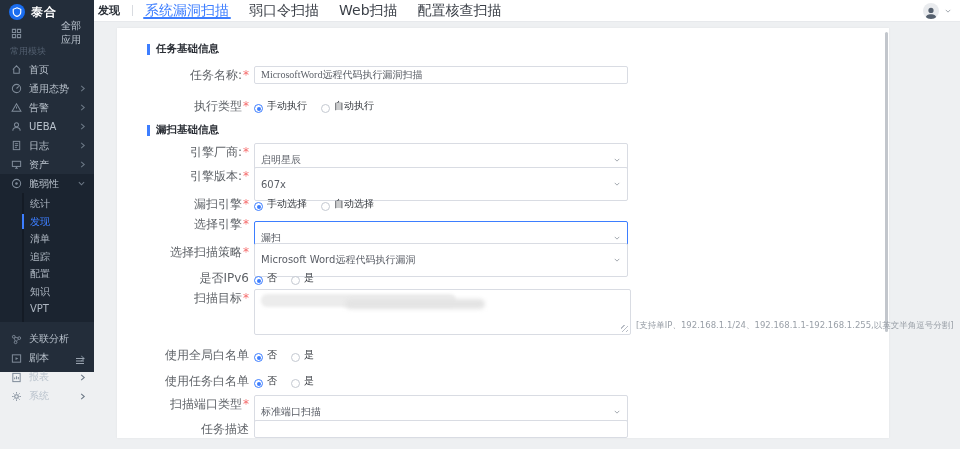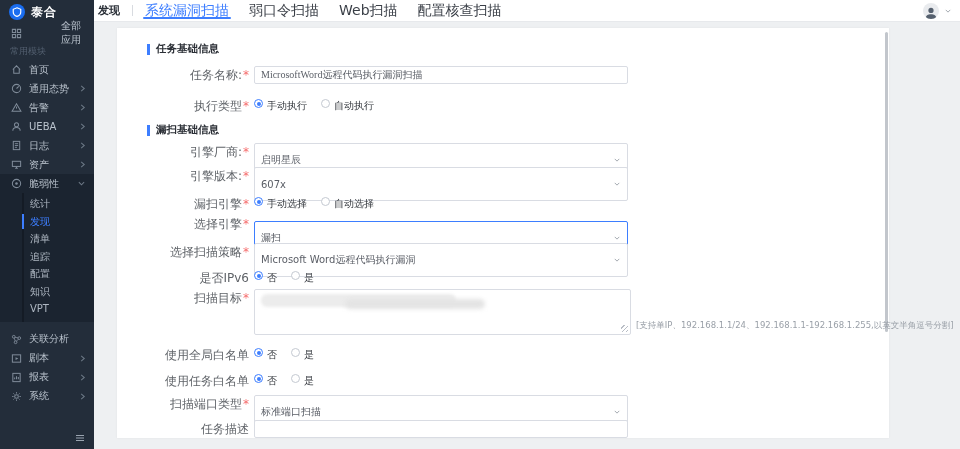--- a/index.html
+++ b/index.html
@@ -1,21 +1,21 @@
 <!DOCTYPE html>
 <html><head>
 <meta charset="utf-8">
 <style>
   * { margin:0; padding:0; box-sizing:border-box; }
   html,body { width:960px; height:449px; overflow:hidden;
     font-family:"DejaVu Sans","Liberation Sans",sans-serif; }
   body { background:#eef0f2; position:relative; }
 
   
-  .sidebar { position:absolute; left:0; top:0; width:94px; height:449px;
+  .sidebar { position:absolute; left:0; top:0; width:94px; height:372px;
     background:#232d3a; color:#bac3cd; z-index:3; }
   .logo-row { height:24px; display:flex; align-items:center; padding-left:9px; }
   .logo-badge { width:16px; height:16px; border-radius:50%; background:#1a6df0;
     display:flex; align-items:center; justify-content:center; flex:0 0 16px; }
   .logo-text { color:#fff; font-size:12px; font-weight:bold; margin-left:6px; letter-spacing:1px; }
   .side-item { height:19px; display:flex; align-items:center; padding:0 8px 0 10px;
     font-size:10px; cursor:pointer; position:relative; }
   .side-item .ic { width:12px; height:12px; flex:0 0 12px; margin-right:7px; display:flex;
     align-items:center; justify-content:center; color:#7f8b99; }
   .side-item .arrow { margin-left:auto; color:#6b7785; display:flex; }
@@ -61,21 +61,21 @@
   .ctl { position:absolute; left:137px; width:374px; }
   .input, .selectbox { height:18px; border:1px solid #d9dce3; border-radius:2px;
     background:#fff; font-size:10px; color:#5a5e66; }
   .input { width:374px; padding:0 6px; outline:none;
     font-family:Liberation Serif, serif; }
   .selectbox { display:flex; align-items:center; padding:16px 6px; cursor:pointer; }
   .selectbox .val { flex:1; overflow:hidden; white-space:nowrap; }
   .selectbox .chev { color:#9aa0a8; display:flex; }
   .selectbox.focused { border-color:#3d7eff;margin-top:6px; }
   .radios { position:absolute; left:137px; display:flex; align-items:center; height:18px; }
-  .radio { display:flex; align-items:flex-start; margin-right:14px; cursor:pointer; }
+  .radio { display:flex; align-items:flex-end; margin-right:14px; cursor:pointer; }
   .rb { width:9px; height:9px; border:1px solid #c4c9d1; border-radius:50%; background:#fff;
     position:relative; flex:0 0 9px; }
   .radio.checked .rb { border-color:#3d7eff; }
   .radio.checked .rb::after { content:''; position:absolute; inset:1.5px; border-radius:50%;
     background:#3d7eff; }
   .radio em { font-style:normal; font-size:10px; color:#33373d; margin-left:4px; }
   .textarea { height:46px; border:1px solid #d9dce3; border-radius:2px; position:relative;
     background:#fff; cursor:text; }
   .redact { position:absolute; left:6px; top:4px; width:195px; height:13px; border-radius:6px;
     background:#ececec; filter:blur(1.5px); }

